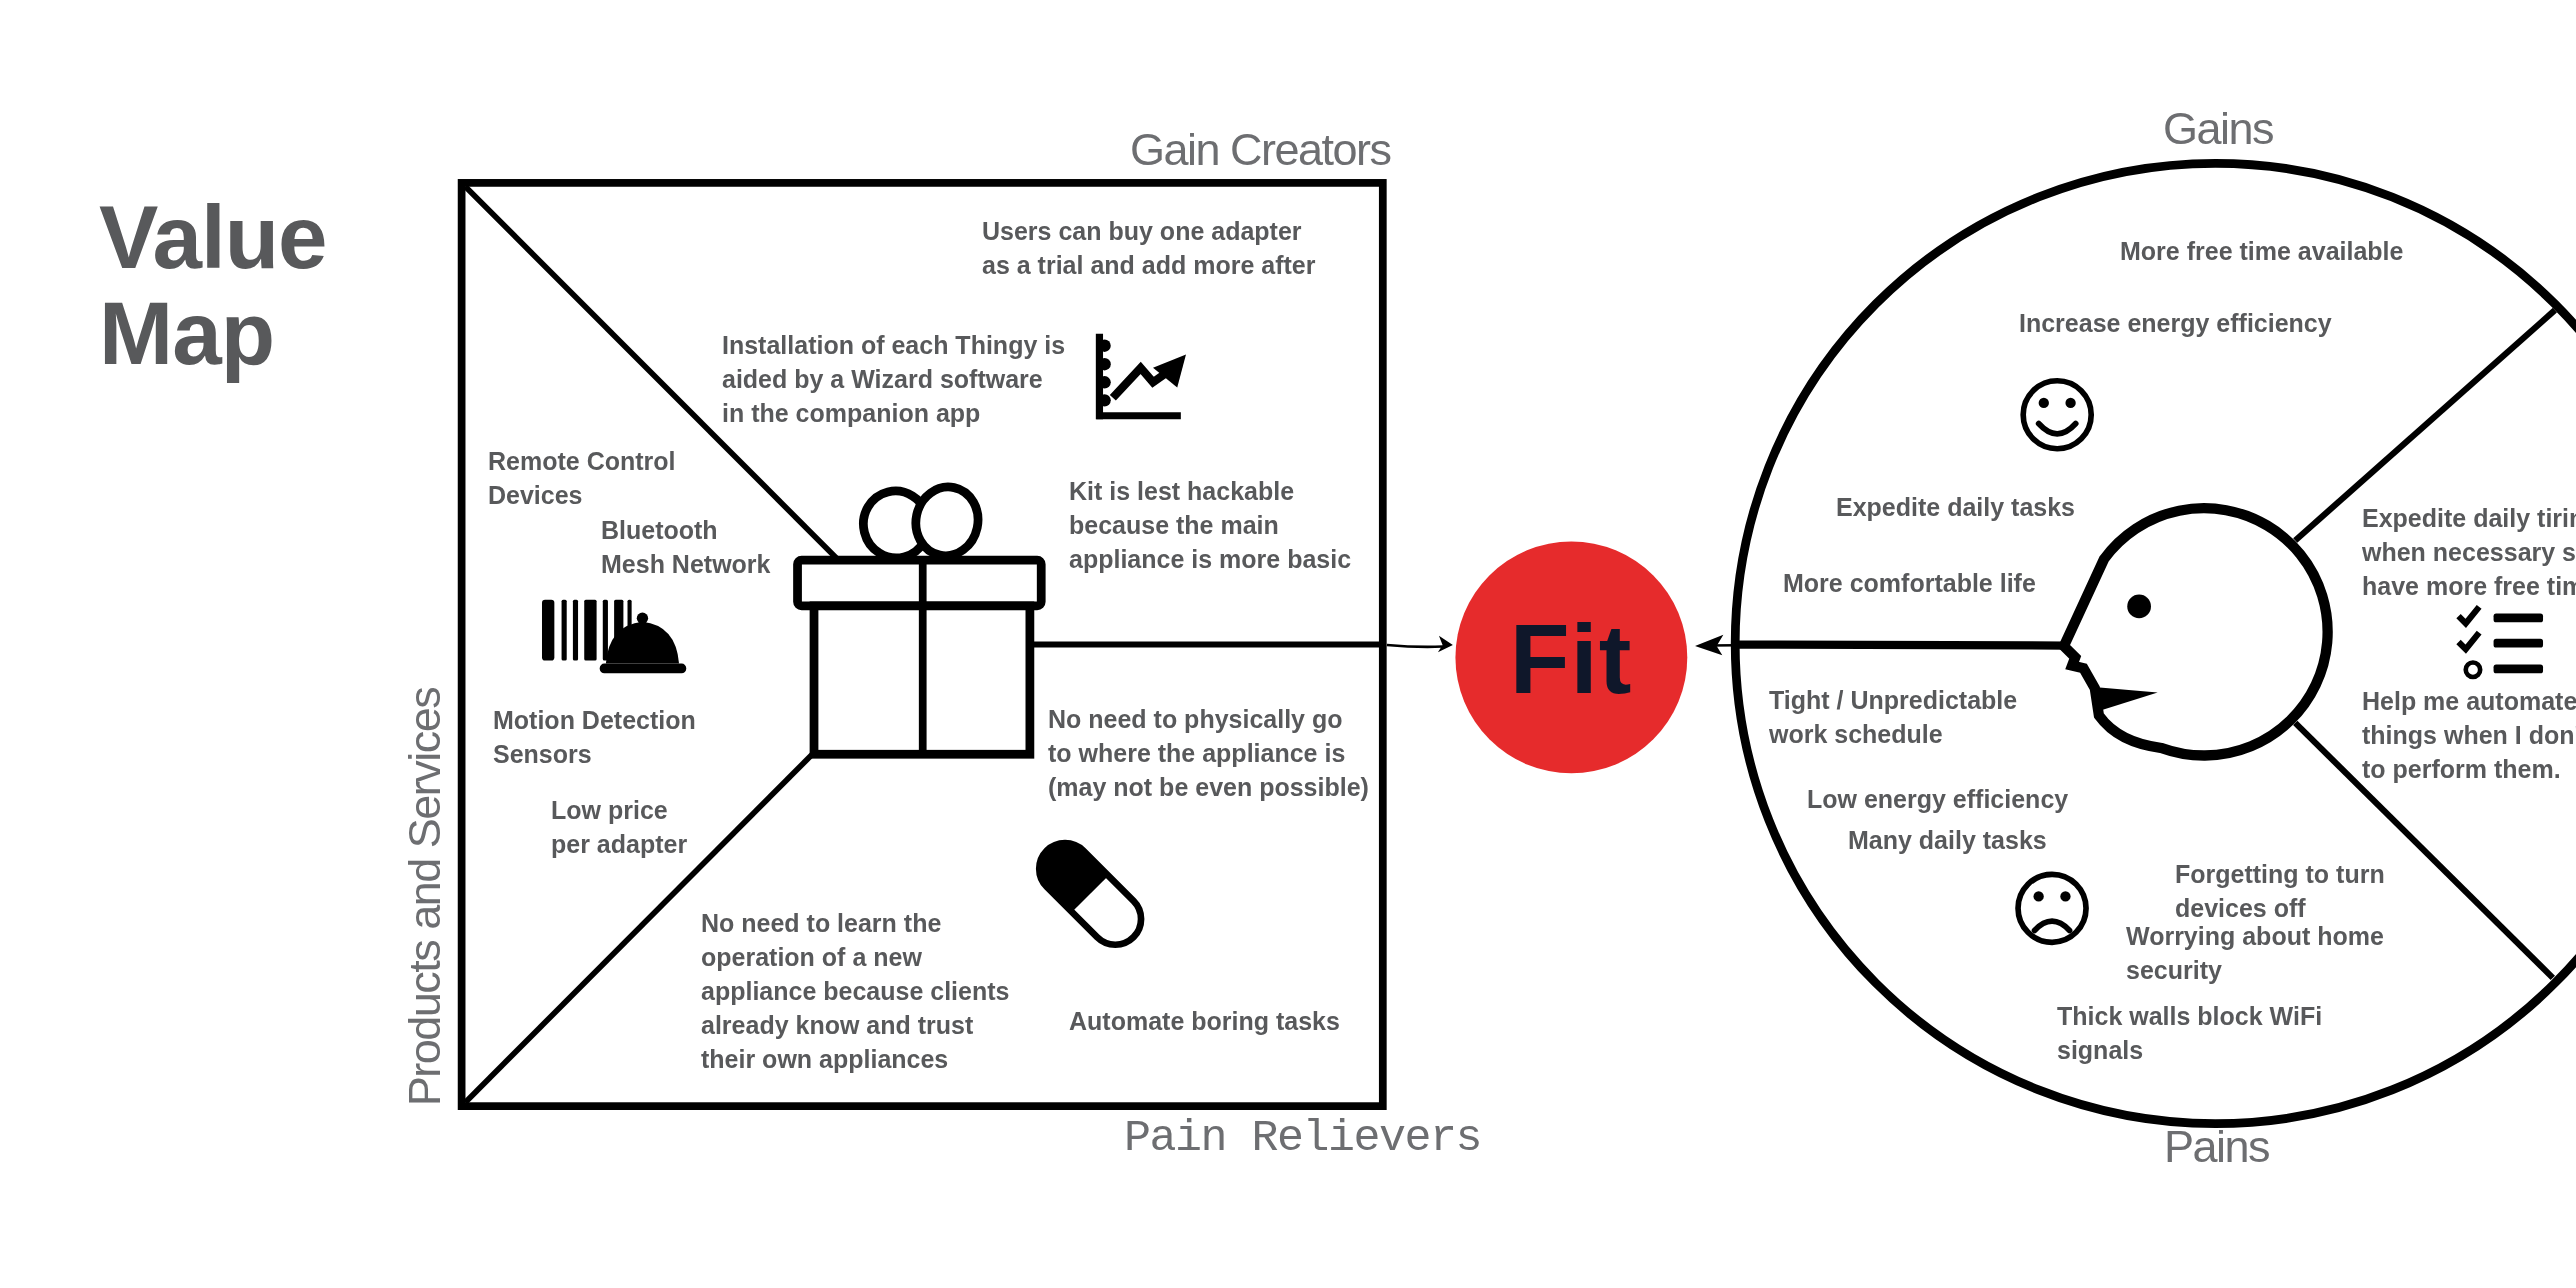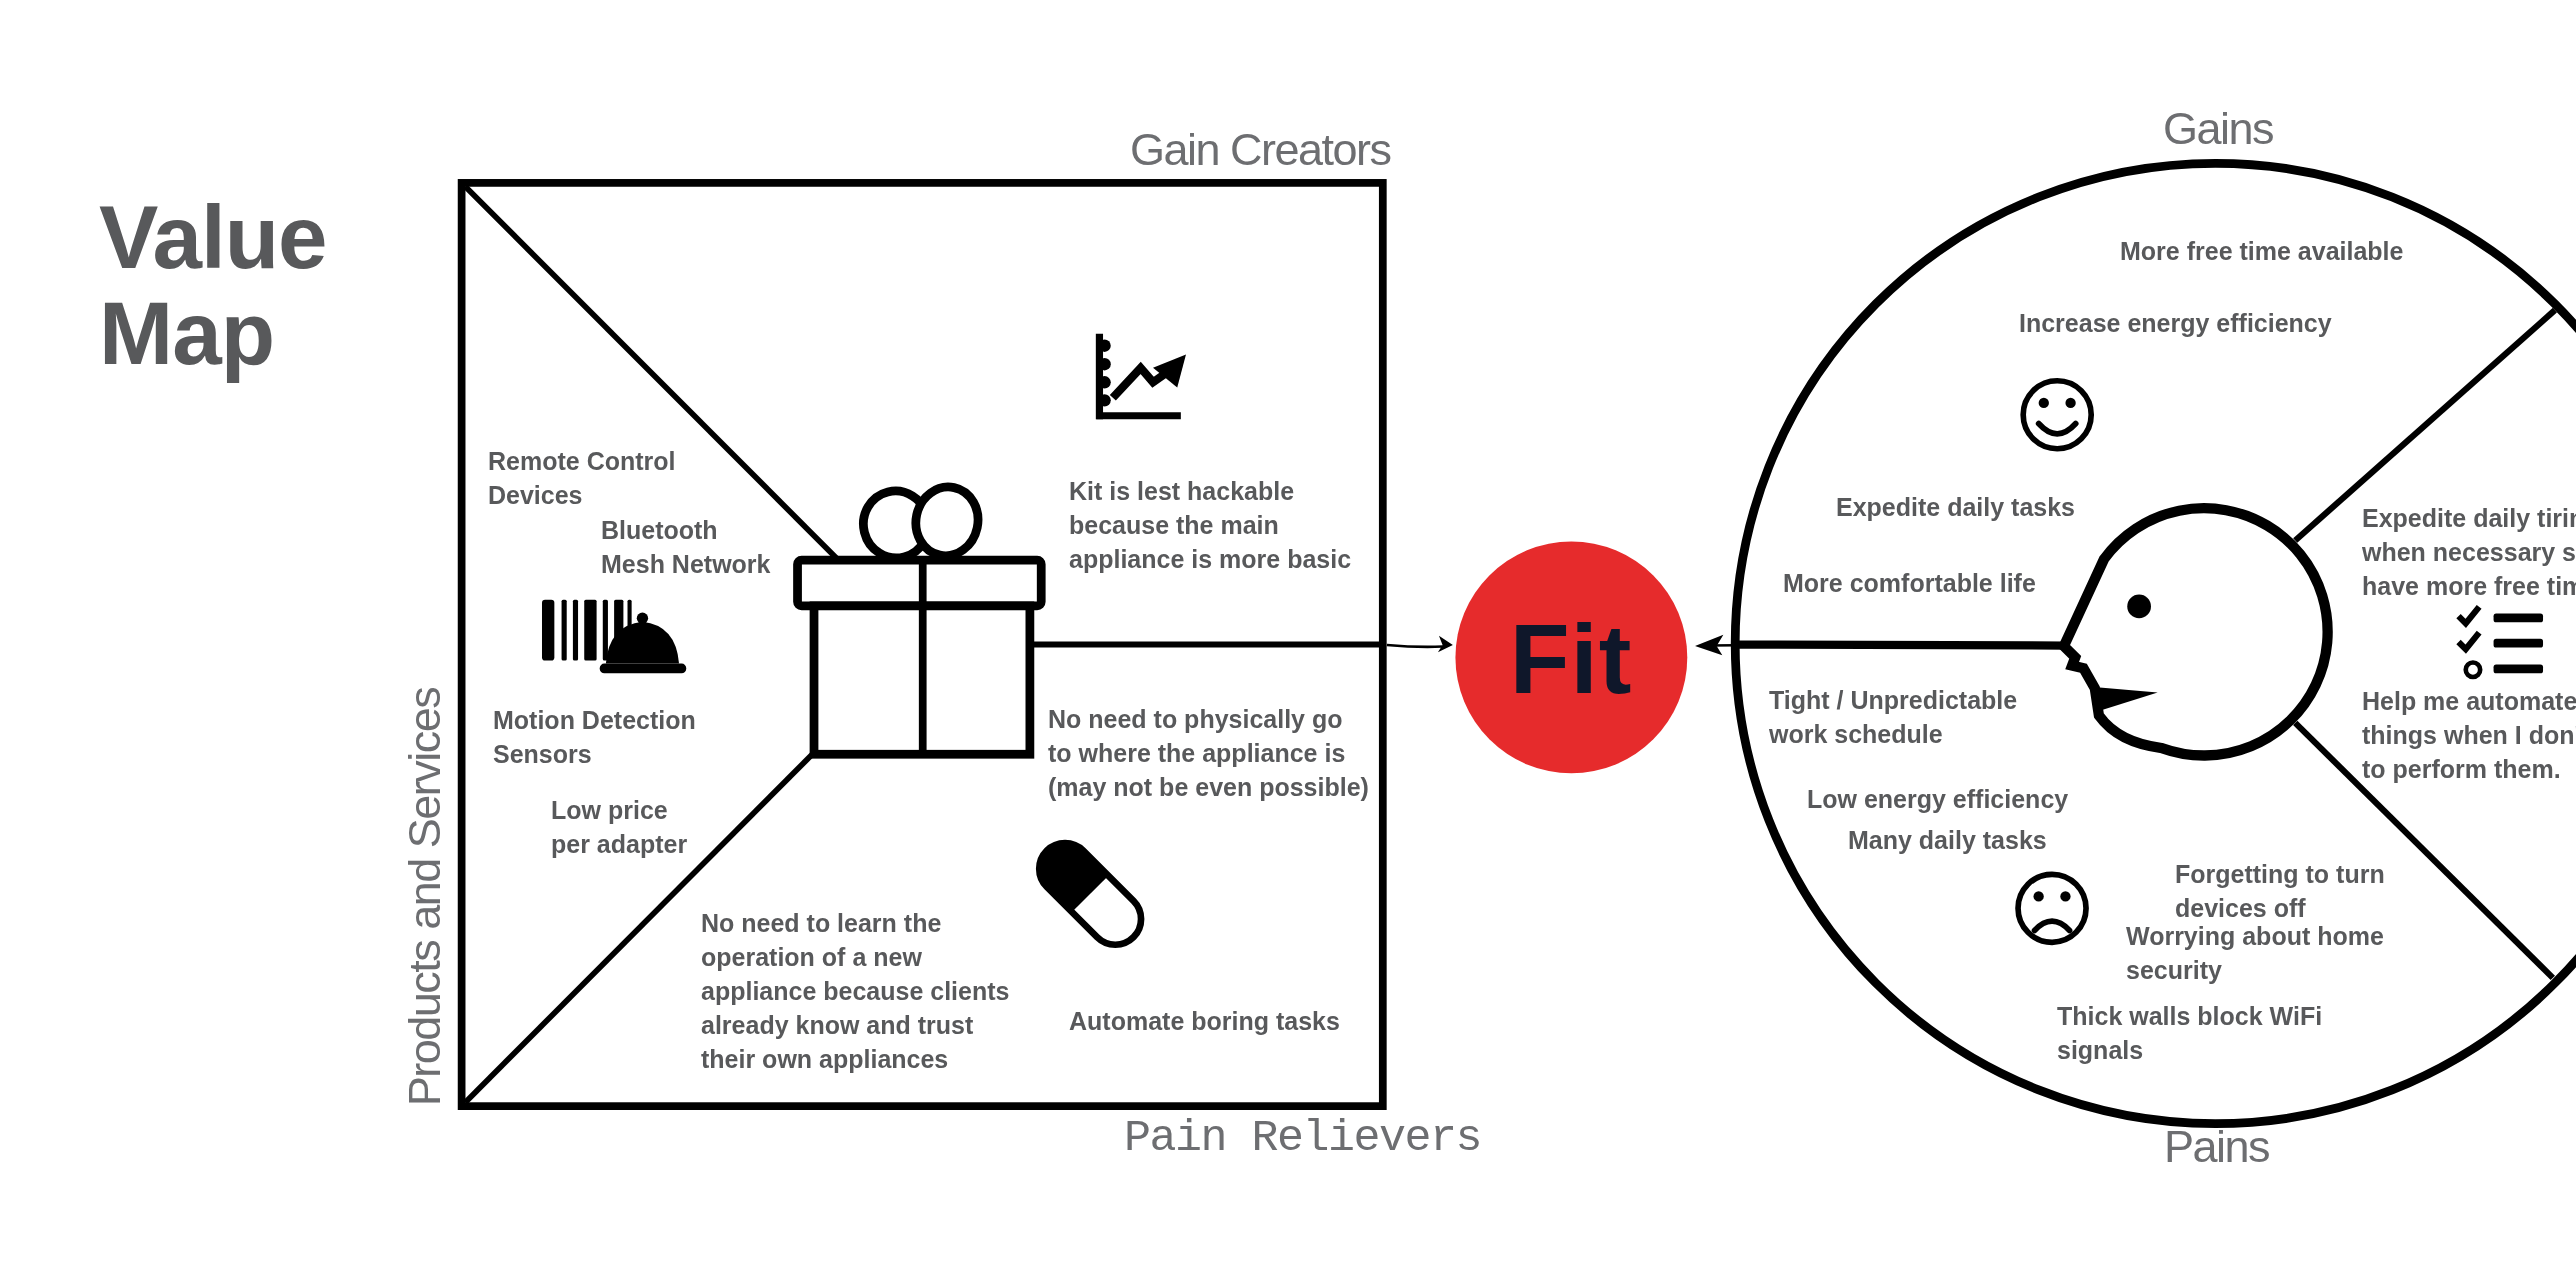--- a/index.html
+++ b/index.html
@@ -136,20 +136,25 @@
   <div class="lbl" style="left:1124px;top:1113px;font-family:Liberation Mono, monospace;">Pain Relievers</div>
   <div class="anchor rot-ccw" style="left:425px;top:897px;">
     <span>Products and Services</span>
   </div>
   <div class="lbl" style="left:2163px;top:103px;">Gains</div>
   <div class="lbl" style="left:2164px;top:1121px;">Pains</div>
   <div class="anchor rot-cw" style="left:2728px;top:645px;">
     
   </div>
 
+  <div class="t" style="left:982px;top:214px;">Users can buy one adapter
+as a trial and add more after</div>
+  <div class="t" style="left:722px;top:328px;">Installation of each Thingy is
+aided by a Wizard software
+in the companion app</div>
   <div class="t" style="left:1069px;top:474px;">Kit is lest hackable
 because the main
 appliance is more basic</div>
   <div class="t" style="left:488px;top:431px;margin-top:13px;">Remote Control
 Devices</div>
   <div class="t" style="left:601px;top:513px;">Bluetooth
 Mesh Network</div>
   <div class="t" style="left:493px;top:703px;">Motion Detection
 Sensors</div>
   <div class="t" style="left:551px;top:793px;">Low price

